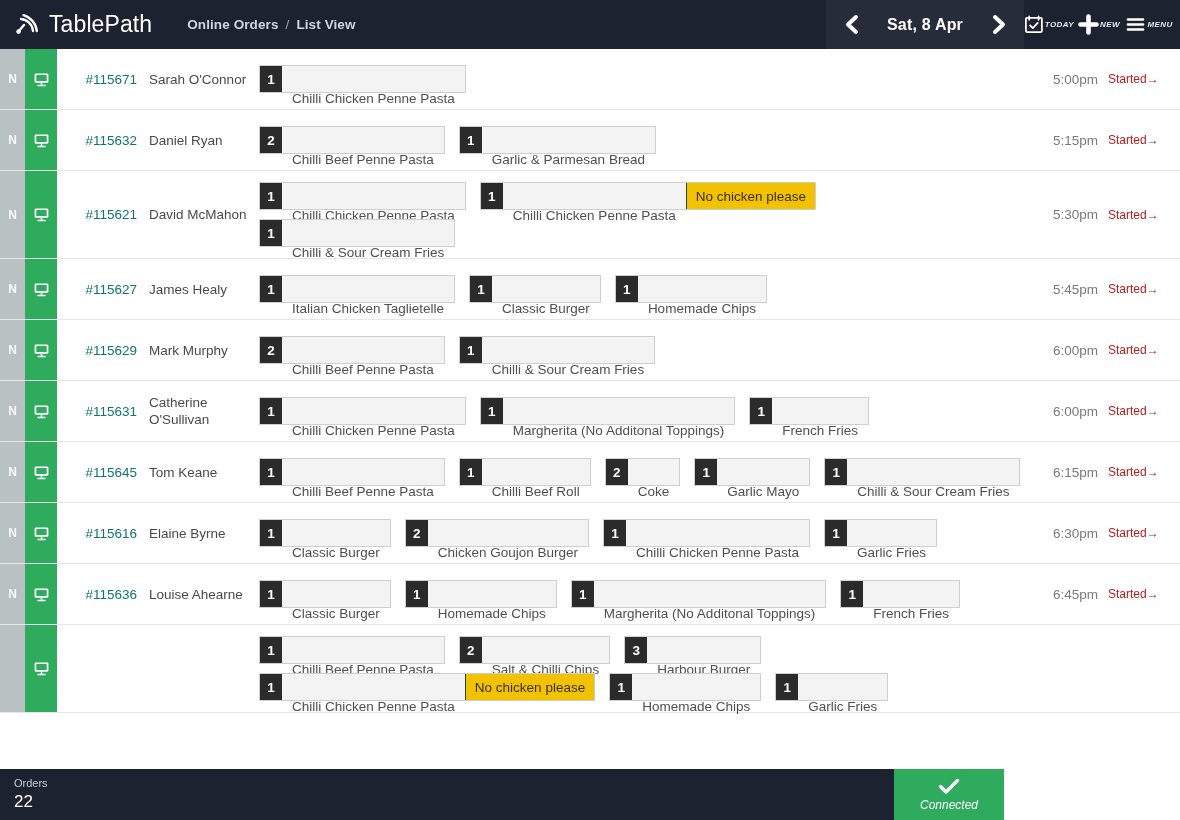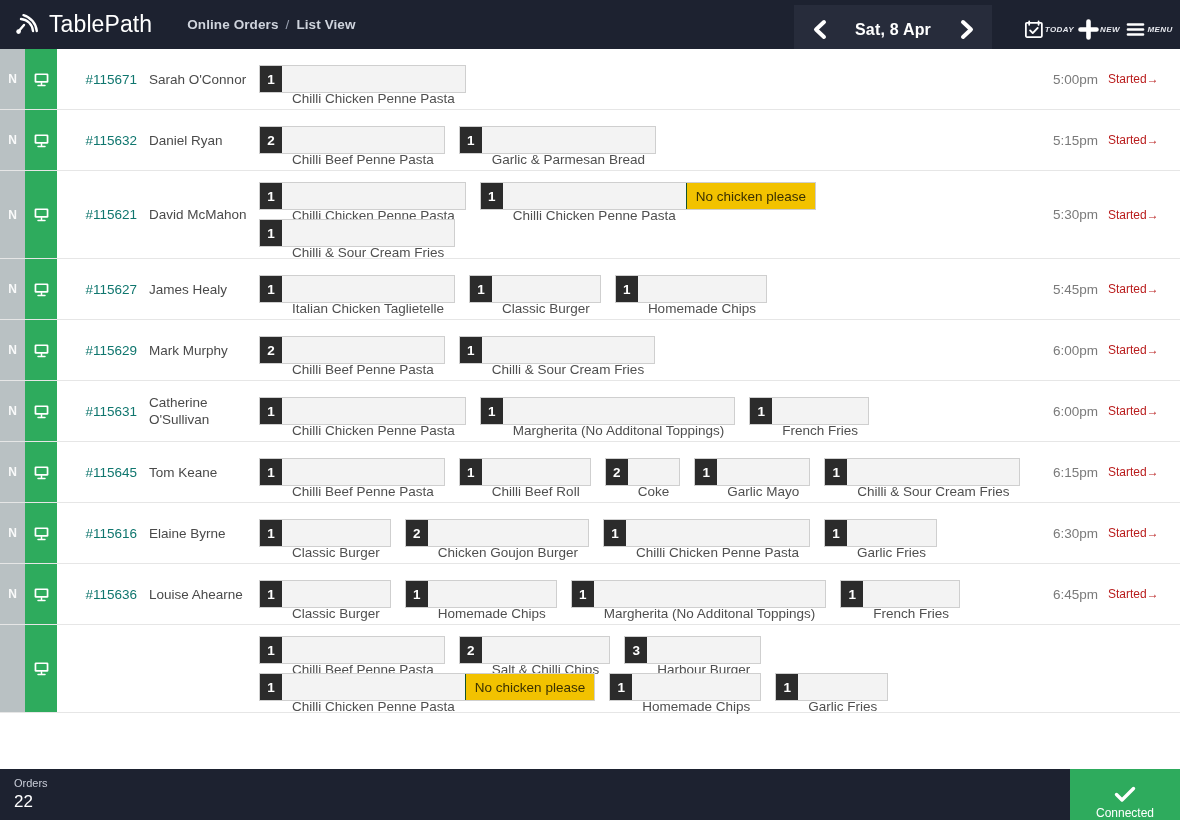--- a/index.html
+++ b/index.html
@@ -28,23 +28,22 @@
   }
   .breadcrumb {
     margin-left: 35px; color: #cfd4dd;
     font-size: 13.5px; font-weight: 600; letter-spacing: .1px;
     display: flex; align-items: center; gap: 7px;
   }
   .breadcrumb .sep { color: #9aa2b1; font-weight: 400; }
   .bc-link { color: #cfd4dd; }
 
   .header-right {
-    margin-left: auto; display: flex; align-items: flex-start;
+    margin-left: auto; display: flex; align-items: center;
     height: 39px;
-    gap: 32px;
   }
   .date-nav {
     background: #272c3b;
     display: flex; align-items: center;
     height: 49px; padding: 0 4px;
   }
   .chev {
     width: 42px; height: 49px;
     display: flex; align-items: center; justify-content: center;
     color: #ffffff; cursor: pointer;
@@ -142,32 +141,32 @@
   }
   .chip-note {
     padding: 0 9px; display: flex; align-items: center;
     background: #f2c200; color: #3a3000; font-size: 13.5px;
     white-space: nowrap; border-left: 1px solid #14532d;
   }
 
   
   .footer {
     position: absolute; left: 0; bottom: 0;
-    width: 1180px; height: 51px;
+    width: 1004px; height: 51px;
     background: #1d2230;
     display: flex; align-items: center;
   }
   .orders-box { padding-left: 14px; line-height: 1.25; }
   .orders-label { color: #c9cdd8; font-size: 11px; }
   .orders-count { color: #ffffff; font-size: 17px; font-weight: 400; }
   .conn {
     margin-left: auto; width: 110px; height: 51px;
     background: #2eab5d;
-    display: flex; flex-direction: column; align-items: center; justify-content: flex-end;
-    gap: 3px; cursor: pointer;
+    display: flex; flex-direction: column; align-items: center; justify-content: center;
+    gap: 3px; cursor: pointer; font-style: italic;
   }
   .conn svg { display: block; }
   .conn-label { color: #ffffff; font-size: 12px; }
 </style>
 </head>
 <body>
 
 <div id="app">
 
   <div class="header">

